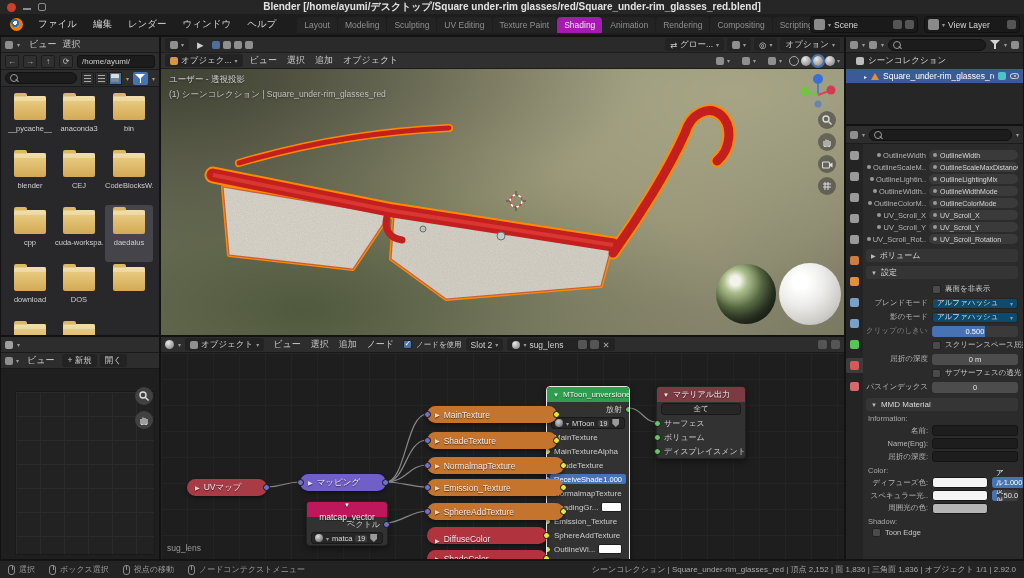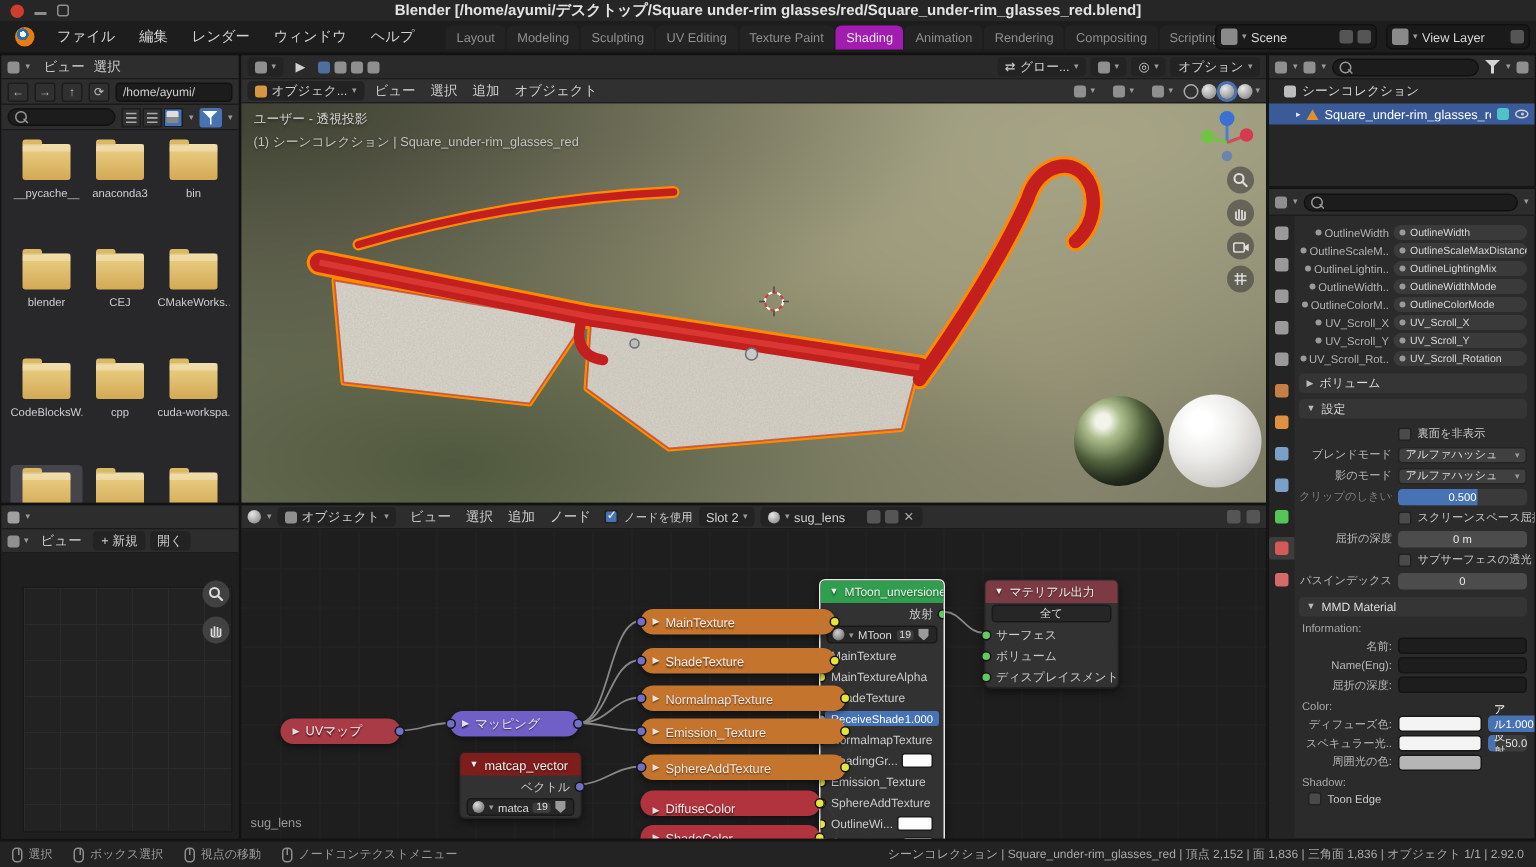--- a/index.html
+++ b/index.html
@@ -57,21 +57,21 @@
   .pathfield { flex:1; background:#1c1c1c; border:1px solid #111; border-radius:3px; height:13px; color:#cfcfcf;
                font-size:8px; padding:0 4px; font-family:"Liberation Sans","DejaVu Sans",sans-serif; width:60px; }
   .disp-group { display:flex; gap:1px; }
   .disp { width:13px; height:13px; background:#303030; border:1px solid #1c1c1c; display:inline-flex; align-items:center; justify-content:center; }
   .disp.active { background:#4772b3; }
   .disp .bars { width:7px; height:7px; background:linear-gradient(#aaa 1px, transparent 1px); background-size:100% 3px; }
   .disp .thumbs { width:8px; height:8px; background:conic-gradient(#ddd 0 25%, #888 0 50%, #888 0 75%, #ddd 0); gap:1px; border-radius:1px; }
   .filterbtn { width:15px; height:13px; border-radius:2px; background:#4772b3; display:inline-flex; align-items:center; justify-content:center; }
   .filterbtn .funnel::before { border-top-color:#fff; } .filterbtn .funnel::after { background:#fff; }
   .folders { position:absolute; left:0; top:50px; right:0; bottom:0; overflow:hidden; padding:4px 6px;
-             display:grid; grid-template-columns:repeat(3,1fr); grid-auto-rows:57px; gap:16px 2px; background:#28282b; }
+             display:grid; grid-template-columns:repeat(3,1fr); grid-auto-rows:57px; gap:0 2px; background:#28282b; }
   .folder { display:flex; flex-direction:column; align-items:center; padding-top:5px; gap:4px; border-radius:3px; }
   .folder.sel { background:#44444a; }
   .folder-icon { width:32px; height:24px; background:linear-gradient(#ecd28a, #d3a954); border-radius:2px; position:relative; }
   .folder-icon::before { content:''; position:absolute; left:0; top:-3px; width:13px; height:4px; background:#dab964; border-radius:2px 2px 0 0; }
   .folder-icon::after { content:''; position:absolute; left:0; top:0; right:0; height:5px; background:rgba(255,255,255,.28); }
   .folder-label { font-size:7.5px; color:#cfcfcf; max-width:48px; white-space:nowrap; overflow:hidden; }
 
   
   .imghdr2 { height:16px; background:#2d2d2d; border-bottom:1px solid #1a1a1a; display:flex; align-items:center; gap:3px; padding:0 4px; }
   .imgcanvas { position:absolute; left:0; top:32px; right:0; bottom:0; background:#1f1f1f; }
@@ -155,21 +155,21 @@
   .ptab-ic { width:9px; height:9px; border-radius:2px; }
   .p-content { position:absolute; left:17px; top:18px; right:0; bottom:0; overflow:hidden; padding:5px 5px 0 3px; }
   .cprow { display:flex; align-items:center; height:12px; gap:3px; }
   .cp-left { width:60px; display:flex; justify-content:flex-end; align-items:center; gap:2px; color:#b3b3b3; font-size:7.5px; white-space:nowrap; overflow:hidden; }
   .dot { width:4px; height:4px; border-radius:50%; background:#9a9a9a; display:inline-block; flex:none; }
   .cp-chip { flex:1; height:10px; background:#3a3a3a; border-radius:5px; display:flex; align-items:center; gap:3px; padding:0 4px; color:#d8d8d8; font-size:7px; white-space:nowrap; overflow:hidden; }
   .sect { height:13px; background:#353535; border-radius:3px; display:flex; align-items:center; gap:4px; padding:0 5px; color:#dcdcdc; font-size:8px; margin-top:4px; }
   .sect .tri { font-size:6px; color:#bbb; }
   .prow { display:flex; align-items:center; height:14px; gap:4px; }
   .plabel { width:62px; text-align:right; color:#b9b9b9; font-size:7.5px; white-space:nowrap; overflow:hidden; flex:none; }
-  .pdrop { flex:1; height:11px; background:#404040; border:1px solid #242424; border-radius:3px; display:flex; align-items:center; padding:0 4px; color:#dedede; font-size:7.5px; justify-content:space-between;text-align:right; }
+  .pdrop { flex:1; height:11px; background:#0c4a6e; border:1px solid #242424; border-radius:3px; display:flex; align-items:center; padding:0 4px; color:#dedede; font-size:7.5px; justify-content:space-between;text-align:right; }
   .pval { flex:1; height:11px; background:#4c4c4c; border-radius:3px; display:flex; align-items:center; justify-content:center; color:#e8e8e8; font-size:7.5px; }
   .pslider { flex:1; height:11px; background:#3a3a3a; border-radius:3px; position:relative; overflow:hidden; }
   .pslider .fill { position:absolute; left:0; top:0; bottom:0; width:62%; background:#4772b3; }
   .pslider .txt { position:absolute; inset:0; display:flex; align-items:center; justify-content:center; color:#fff; font-size:7.5px; }
   .check { display:flex; align-items:center; gap:4px; color:#c9c9c9; font-size:7.5px; white-space:nowrap; }
   .darkfield { flex:1; height:11px; background:#1d1d1d; border:1px solid #141414; border-radius:3px; }
   .swatch { width:56px; height:11px; border-radius:3px; border:1px solid #181818; flex:none; }
   .bluechip { flex:1; height:11px; background:#4772b3; border-radius:3px; display:flex; align-items:center; justify-content:space-between; padding:0 4px; color:#fff; font-size:7.5px; }
   .graychip { flex:1; height:11px; background:#3c3c3c; border-radius:3px; position:relative; display:flex; align-items:center; justify-content:space-between; padding:0 4px; color:#e3e3e3; font-size:7.5px; overflow:hidden; }
   .graychip .sliver { position:absolute; left:0; top:0; bottom:0; width:5px; background:#4772b3; }
@@ -294,24 +294,20 @@
         <div class="folder">
           <div class="folder-icon"></div>
           <div class="folder-label">blender</div>
         </div>
 
         <div class="folder">
           <div class="folder-icon"></div>
           <div class="folder-label">CEJ</div>
         </div>
 
-        <div class="folder">
-          <div class="folder-icon"></div>
-          <div class="folder-label">CMakeWorks..</div>
-        </div>
 
         <div class="folder">
           <div class="folder-icon"></div>
           <div class="folder-label">CodeBlocksW..</div>
         </div>
 
         <div class="folder">
           <div class="folder-icon"></div>
           <div class="folder-label">cpp</div>
         </div>
@@ -579,21 +575,21 @@
           <path d="M403,112 C412,118 398,136 389,142"></path>
           <path d="M403,134 C414,142 400,164 389,170"></path>
           <path d="M403,158 C414,166 398,180 389,184"></path>
           <path d="M386,182 C402,192 398,205 392,216"></path>
           <path d="M386,205 C404,212 404,220 398,228"></path>
           <path d="M469,55 C480,55 483,69 495,69"></path>
         </g>
       </svg>
 
       <div class="gnode" style="left:145px; top:148px; width:82px;">
-        <div class="ghead" style="background:#7f1d1d;">
+        <div class="ghead" style="background:#be185d;flex-direction:column;">
             <span class="harrow">▼</span>
             <span>matcap_vector</span>
             <span class="hic"></span>
           </div>
         <div class="grow out">
             <span>ベクトル</span>
             <span class="sock r" style="background:#7070c8;"></span>
           </div>
         <div class="gsel">
           <span class="ball"></span>

